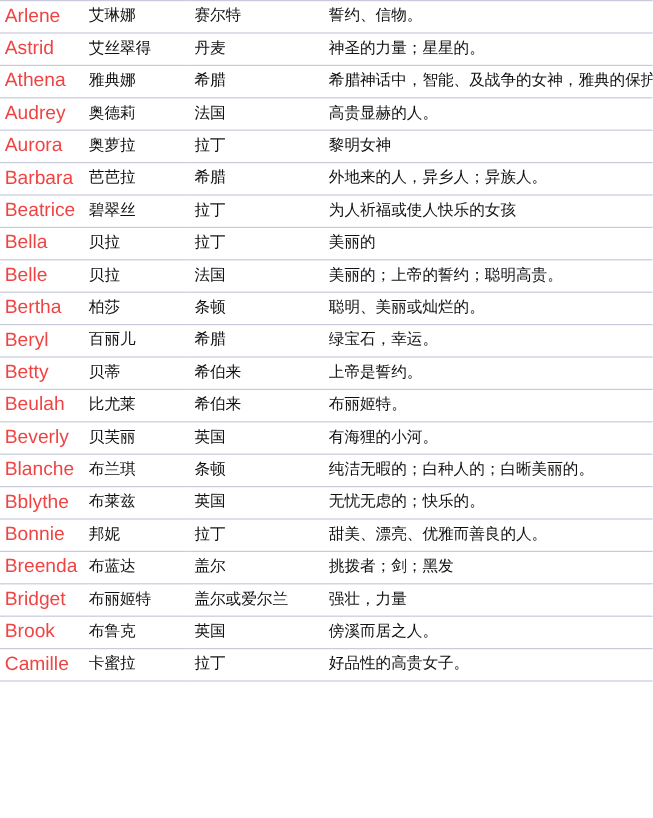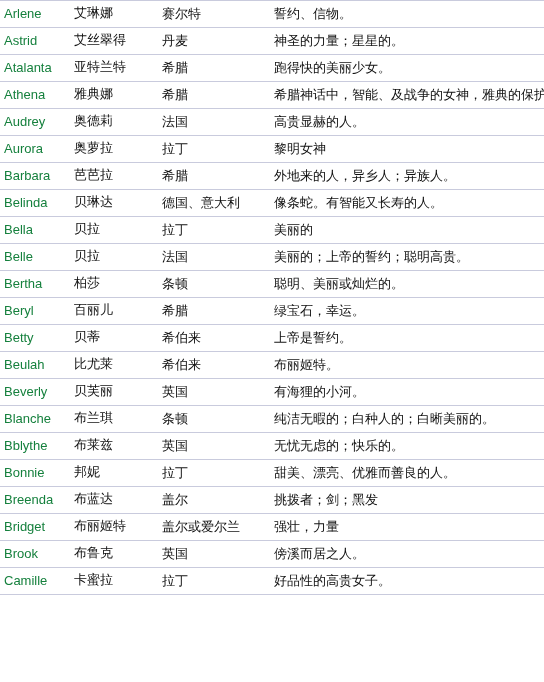--- a/index.html
+++ b/index.html
@@ -33,23 +33,23 @@
   }
   #name-table tr:first-child td {
     border-top: 1px solid #c9cbdd;
   }
   col.c-en    { width: 70px;  }
   col.c-cn    { width: 88px;  }
   col.c-origin{ width: 112px; }
   col.c-mean  { width: 274px; }
 
   td.en {
-    color: #15803d;
+    color: #ef4444;
     font-family: "Liberation Sans", "DejaVu Sans", sans-serif;
-    font-size: 13px;
+    font-size: 16px;
   }
   td.cn, td.origin, td.mean {
     color: #101010;
     font-family: "DejaVu Sans", "Liberation Sans", sans-serif;
     font-size: 13px;
   }
   td.cn { padding-left: 6px; font-family: Liberation Mono, monospace; }
   td.origin { padding-left: 4px; }
   td.mean { padding-left: 10px; margin-top: 28px; }
 </style>
@@ -70,26 +70,20 @@
         <td class="origin">赛尔特</td>
         <td class="mean">誓约、信物。</td>
       </tr>
       <tr>
         <td class="en">Astrid</td>
         <td class="cn">艾丝翠得</td>
         <td class="origin">丹麦</td>
         <td class="mean">神圣的力量；星星的。</td>
       </tr>
       <tr>
-        <td class="en">Atalanta</td>
-        <td class="cn">亚特兰特</td>
-        <td class="origin">希腊</td>
-        <td class="mean">跑得快的美丽少女。</td>
-      </tr>
-      <tr>
         <td class="en">Athena</td>
         <td class="cn">雅典娜</td>
         <td class="origin">希腊</td>
         <td class="mean">希腊神话中，智能、及战争的女神，雅典的保护神。</td>
       </tr>
       <tr>
         <td class="en">Audrey</td>
         <td class="cn">奥德莉</td>
         <td class="origin">法国</td>
         <td class="mean">高贵显赫的人。</td>
@@ -100,24 +94,24 @@
         <td class="origin">拉丁</td>
         <td class="mean">黎明女神</td>
       </tr>
       <tr>
         <td class="en">Barbara</td>
         <td class="cn">芭芭拉</td>
         <td class="origin">希腊</td>
         <td class="mean">外地来的人，异乡人；异族人。</td>
       </tr>
       <tr>
-        <td class="en">Belinda</td>
-        <td class="cn">贝琳达</td>
-        <td class="origin">德国、意大利</td>
-        <td class="mean">像条蛇。有智能又长寿的人。</td>
+        <td class="en">Beatrice</td>
+        <td class="cn">碧翠丝</td>
+        <td class="origin">拉丁</td>
+        <td class="mean">为人祈福或使人快乐的女孩</td>
       </tr>
       <tr>
         <td class="en">Bella</td>
         <td class="cn">贝拉</td>
         <td class="origin">拉丁</td>
         <td class="mean">美丽的</td>
       </tr>
       <tr>
         <td class="en">Belle</td>
         <td class="cn">贝拉</td>

